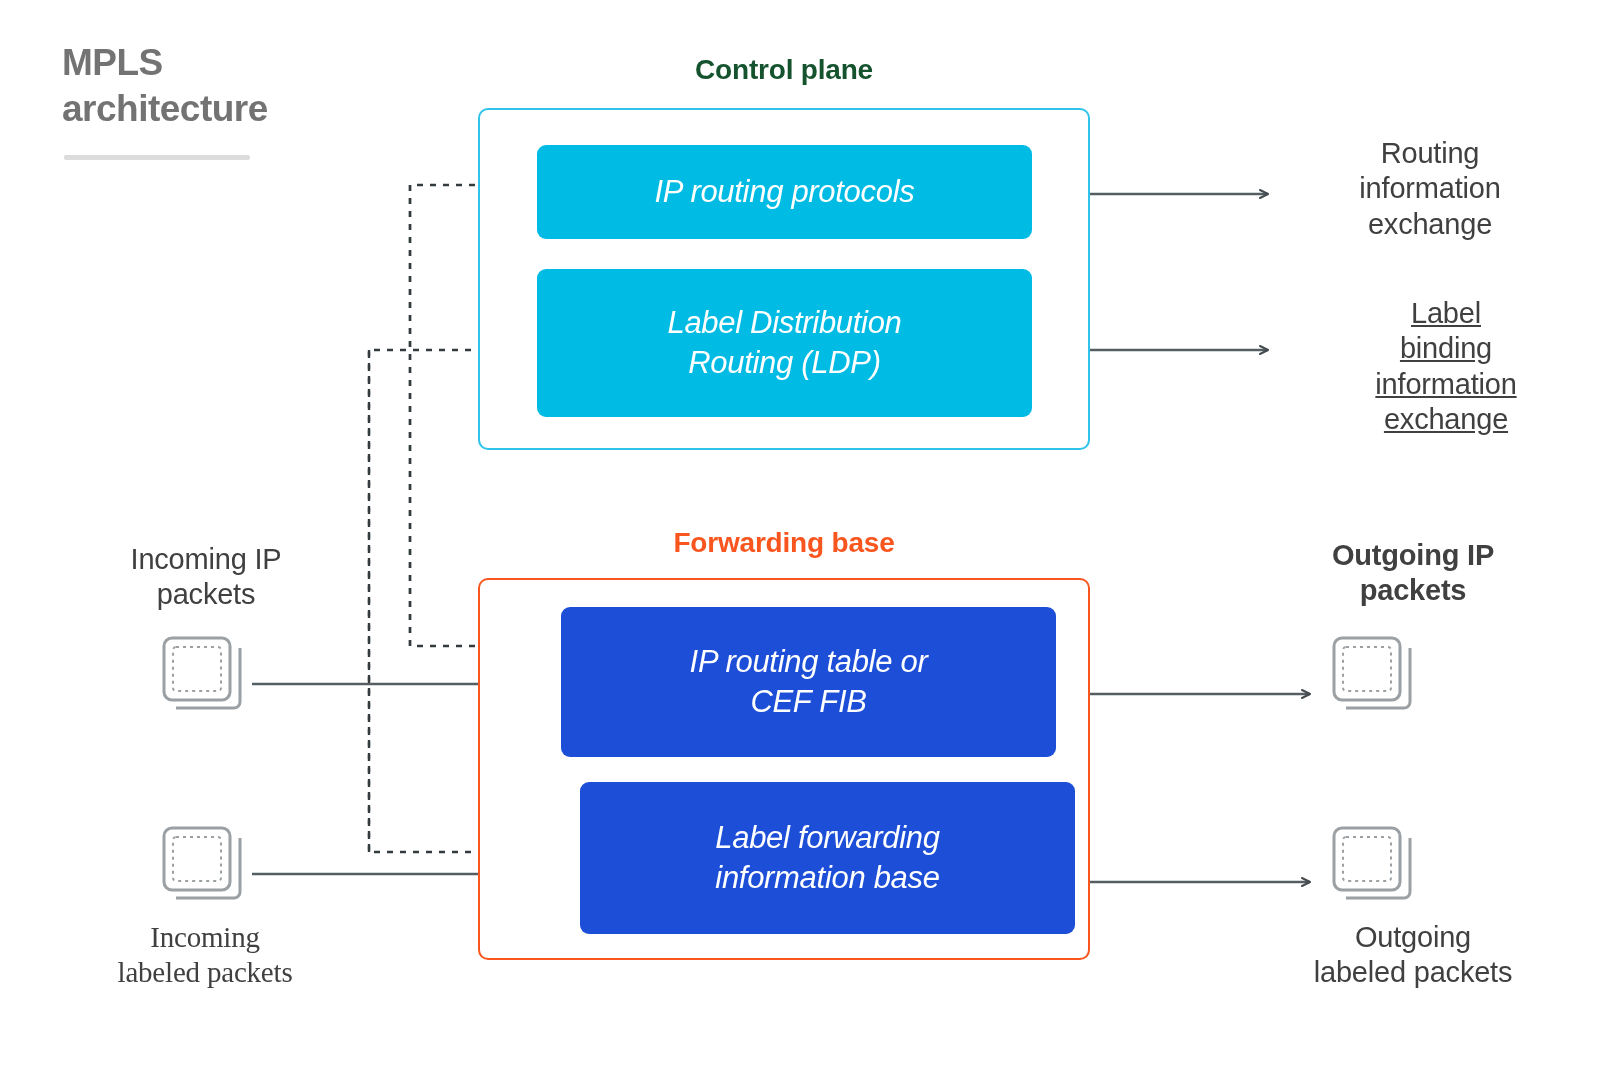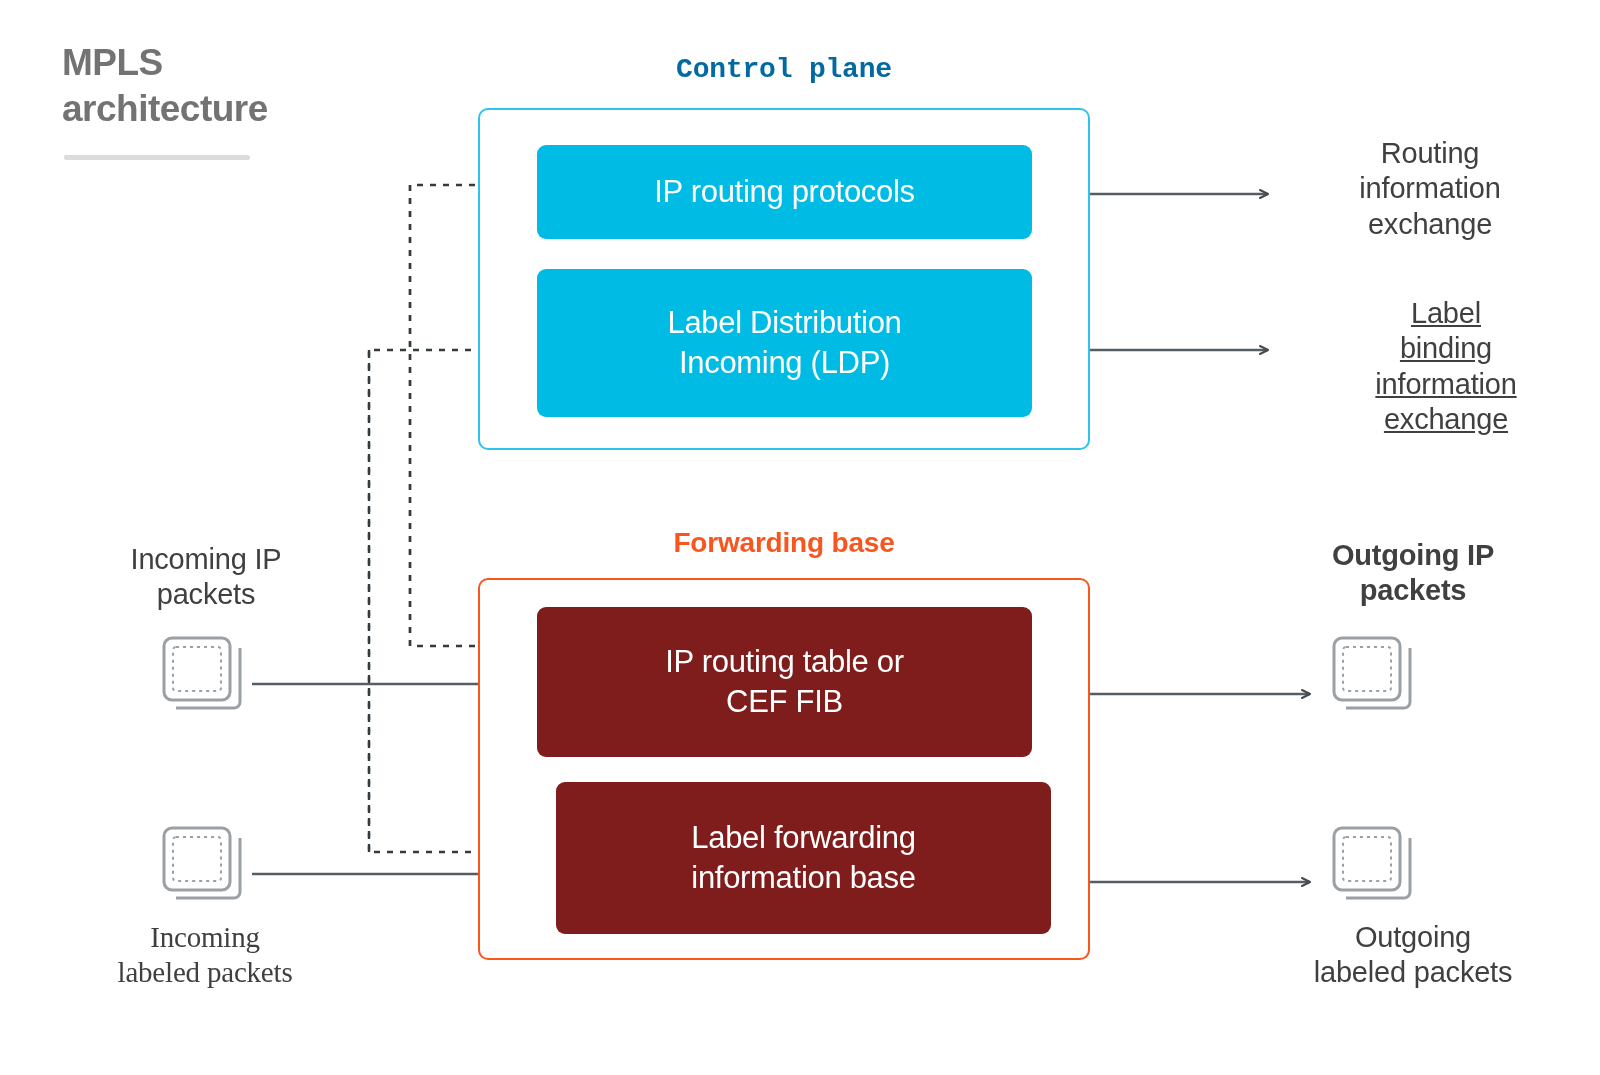--- a/index.html
+++ b/index.html
@@ -48,22 +48,21 @@
   .plane-heading {
     position: absolute;
     text-align: center;
     font-size: 28px;
     font-weight: bold;
     letter-spacing: -0.2px;
     white-space: nowrap;
   }
   #control-heading {
     left: 478px; top: 54px; width: 612px;
-    color: #0369a1;
-    font-family: Liberation Mono, monospace;
+    color: #14532d;
   }
   #forwarding-heading {
     left: 478px; top: 527px; width: 612px;
     color: #F9561F;
   }
 
   
   .plane-box {
     position: absolute;
     border-radius: 10px;
@@ -87,23 +86,24 @@
     align-items: center;
     justify-content: center;
     text-align: center;
     color: #ffffff;
     font-size: 31px;
     line-height: 1.30;
     letter-spacing: -0.3px;
     white-space: pre-line;
     box-sizing: border-box;
     padding: 6px 18px;
+    font-style: italic;
   }
   .block.cyan  { background: #00BCE4; }
-  .block.orange{ background: #7f1d1d; }
+  .block.orange{ background: #1d4ed8; margin-left: 24px; }
 
   #block-ip-routing-protocols { left: 537px; top: 145px; width: 495px; height: 94px; }
   #block-ldp                  { left: 537px; top: 269px; width: 495px; height: 148px; }
   #block-ip-routing-table     { left: 537px; top: 607px; width: 495px; height: 150px; }
   #block-label-fib            { left: 556px; top: 782px; width: 495px; height: 152px; }
 
   
   .caption {
     position: absolute;
     font-size: 29px;
@@ -174,21 +174,21 @@
     <g stroke="#333b3e" stroke-width="2.4" fill="none" stroke-dasharray="6 7" stroke-linecap="butt" marker-end="url(#arrowOpen)">
       <path d="M369,852 L369,350 L524,350"></path>
       <path d="M369,350 L369,852 L524,852"></path>
     </g>
   </svg>
 
   <div class="plane-heading" id="control-heading">Control plane</div>
   <div class="plane-box" id="control-plane-box"></div>
   <div class="block cyan" id="block-ip-routing-protocols">IP routing protocols</div>
   <div class="block cyan" id="block-ldp">Label Distribution
-Incoming (LDP)</div>
+Routing (LDP)</div>
 
   <div class="plane-heading" id="forwarding-heading">Forwarding base</div>
   <div class="plane-box" id="forwarding-plane-box"></div>
   <div class="block orange" id="block-ip-routing-table">IP routing table or
 CEF FIB</div>
   <div class="block orange" id="block-label-fib">Label forwarding
 information base</div>
 
   <div class="caption" id="cap-routing-exchange">Routing
 information

